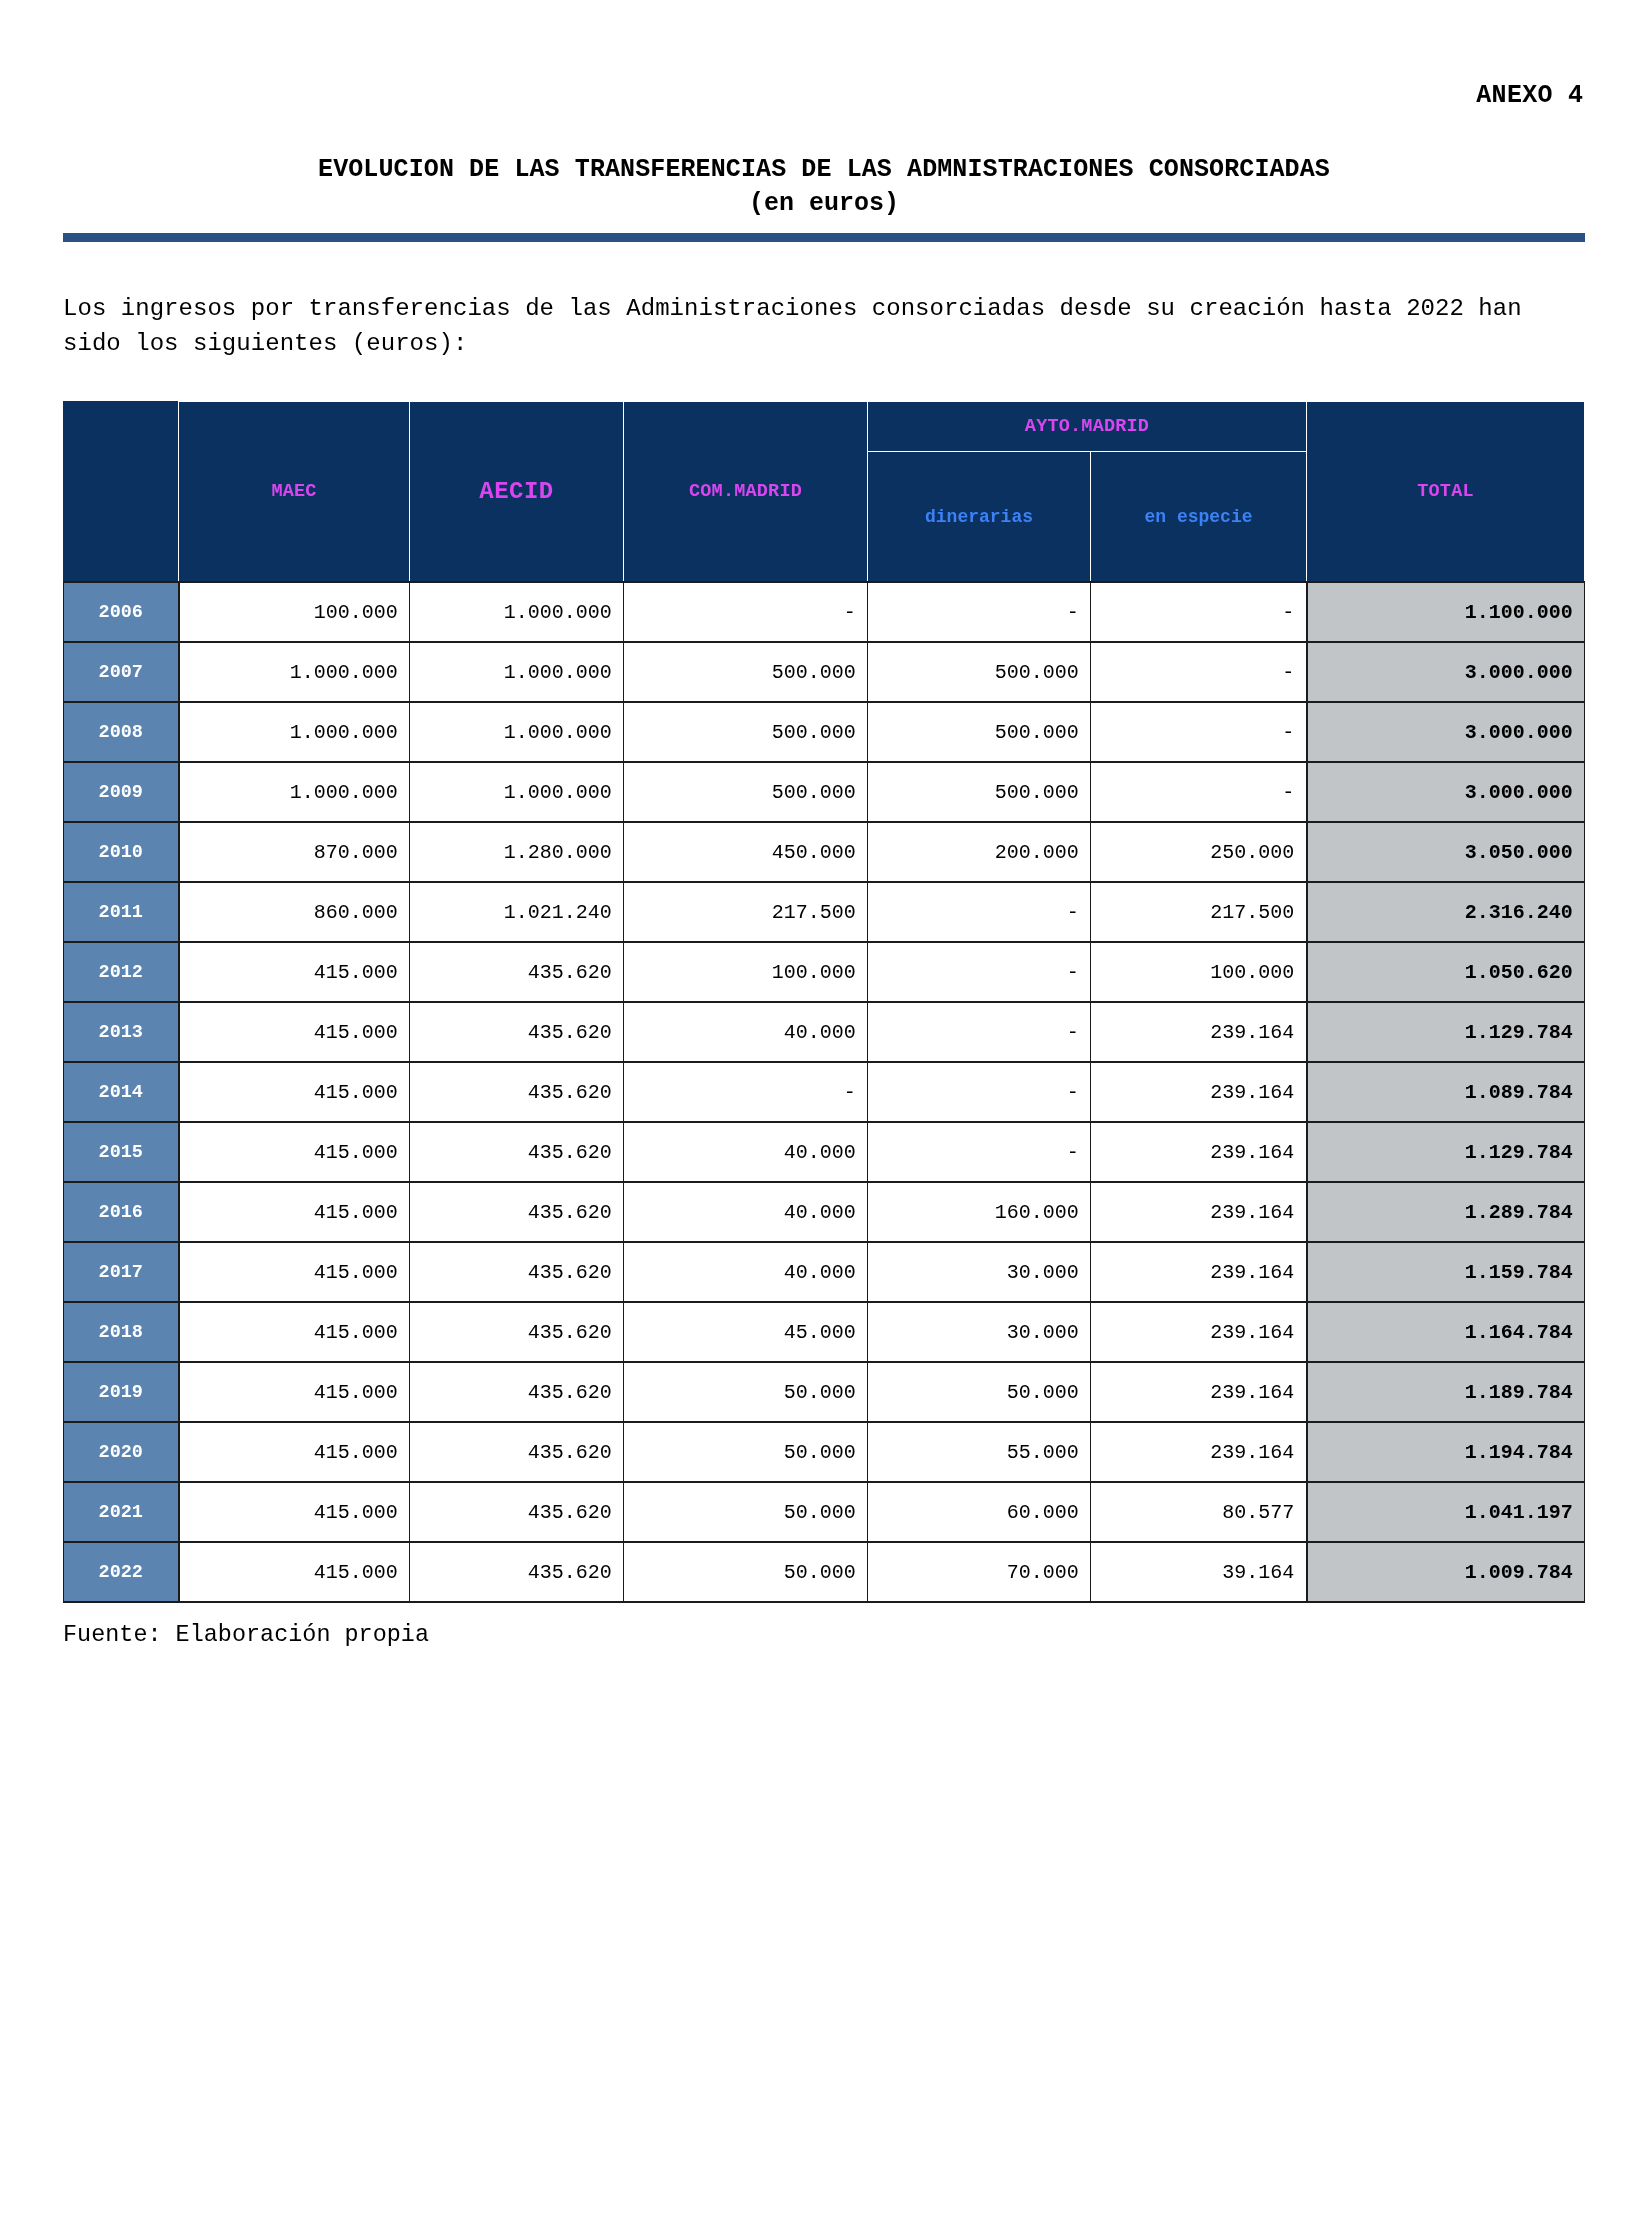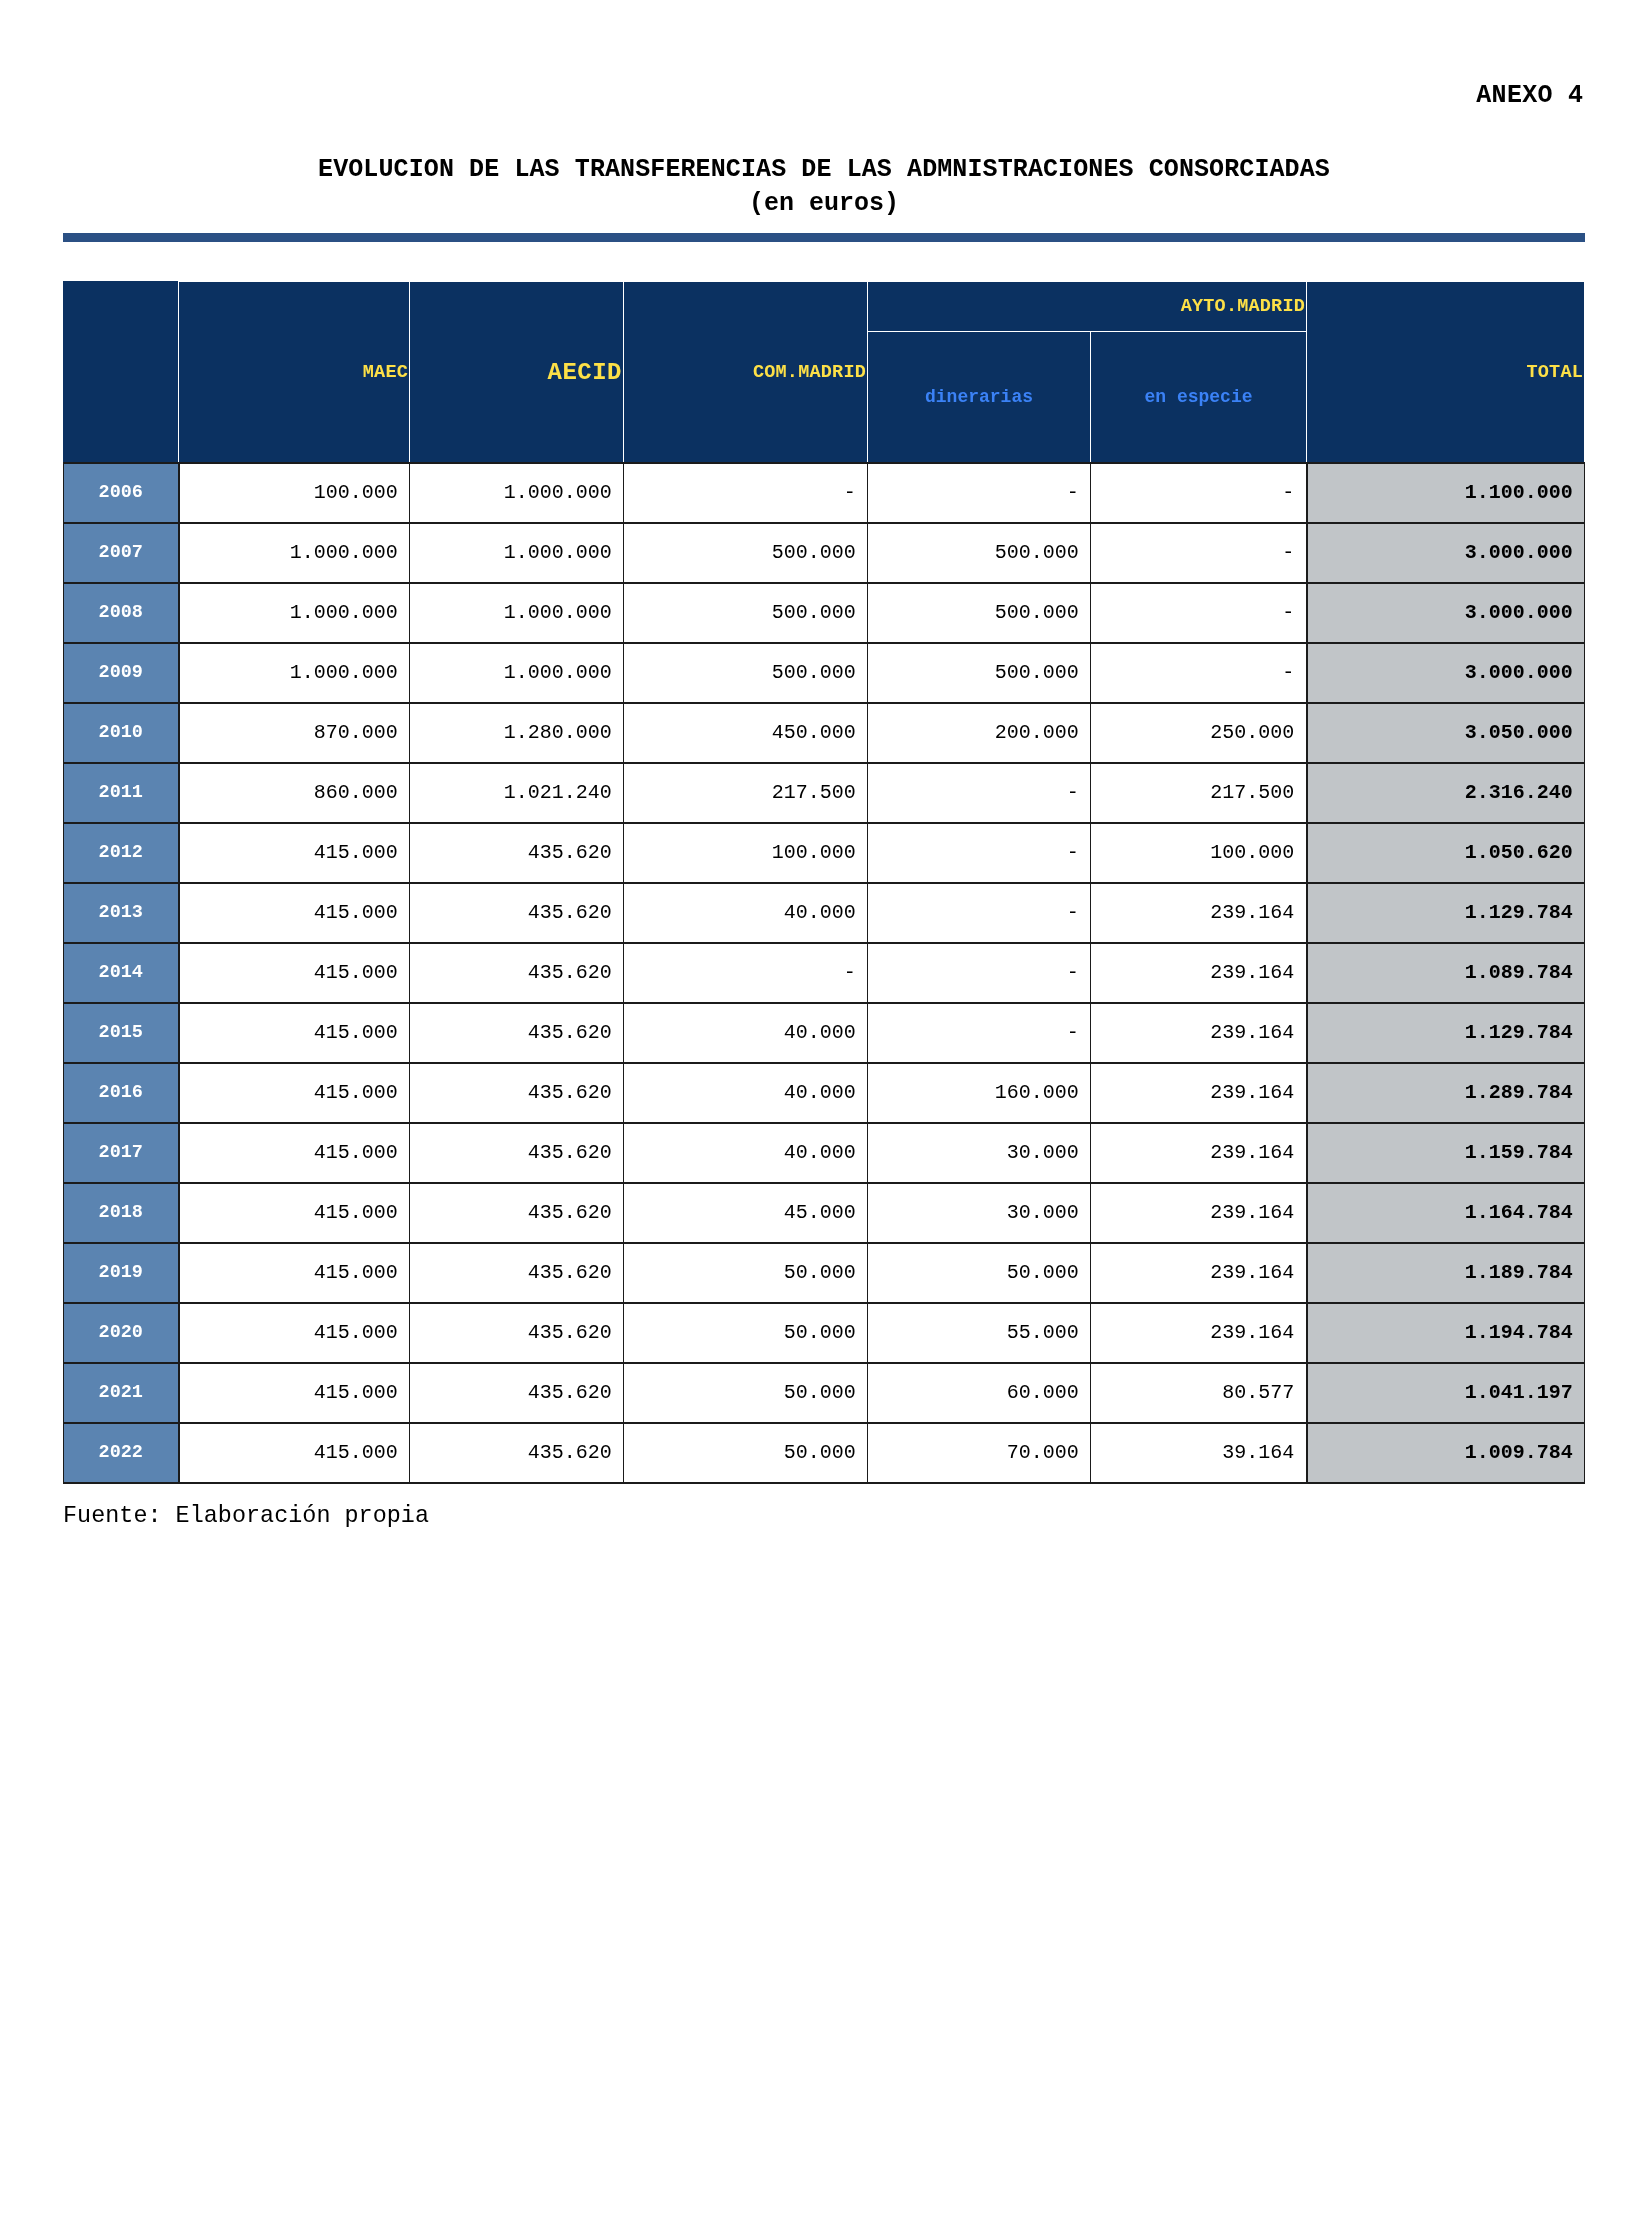--- a/index.html
+++ b/index.html
@@ -80,23 +80,23 @@
   col.c-maec   { width: 231px; }
   col.c-aecid  { width: 214px; }
   col.c-com    { width: 244px; }
   col.c-din    { width: 223px; }
   col.c-esp    { width: 216px; }
   col.c-total  { width: 278px; }
 
   
   .hd {
     background: #0B3161;
-    color: #fde047;
-    font-weight: bold;
-    text-align: right;
+    color: #d946ef;
+    font-weight: bold;
+    text-align: center;
     vertical-align: middle;
     border: 1.6px solid #ffffff;
     font-size: 18.5px;
     letter-spacing: 0.2px;
   }
   .hd-blank {
     background: #0B3161;
     border: 1.6px solid #0B3161;
     border-right: 1.6px solid #ffffff;
   }
@@ -166,20 +166,21 @@
 
 <div class="page">
 
   <div class="anexo-label">ANEXO 4</div>
 
   <div class="doc-title">EVOLUCION DE LAS TRANSFERENCIAS DE LAS ADMNISTRACIONES CONSORCIADAS</div>
   <div class="doc-subtitle">(en euros)</div>
 
   <div class="rule"></div>
 
+  <div class="intro">Los ingresos por transferencias de las Administraciones consorciadas desde su creación hasta 2022 han sido los siguientes (euros):</div>
 
   <div class="table-wrap">
     <table class="tbl">
       <colgroup>
         <col class="c-year">
           <col class="c-maec">
           <col class="c-aecid">
           <col class="c-com">
         <col class="c-din">
           <col class="c-esp">

